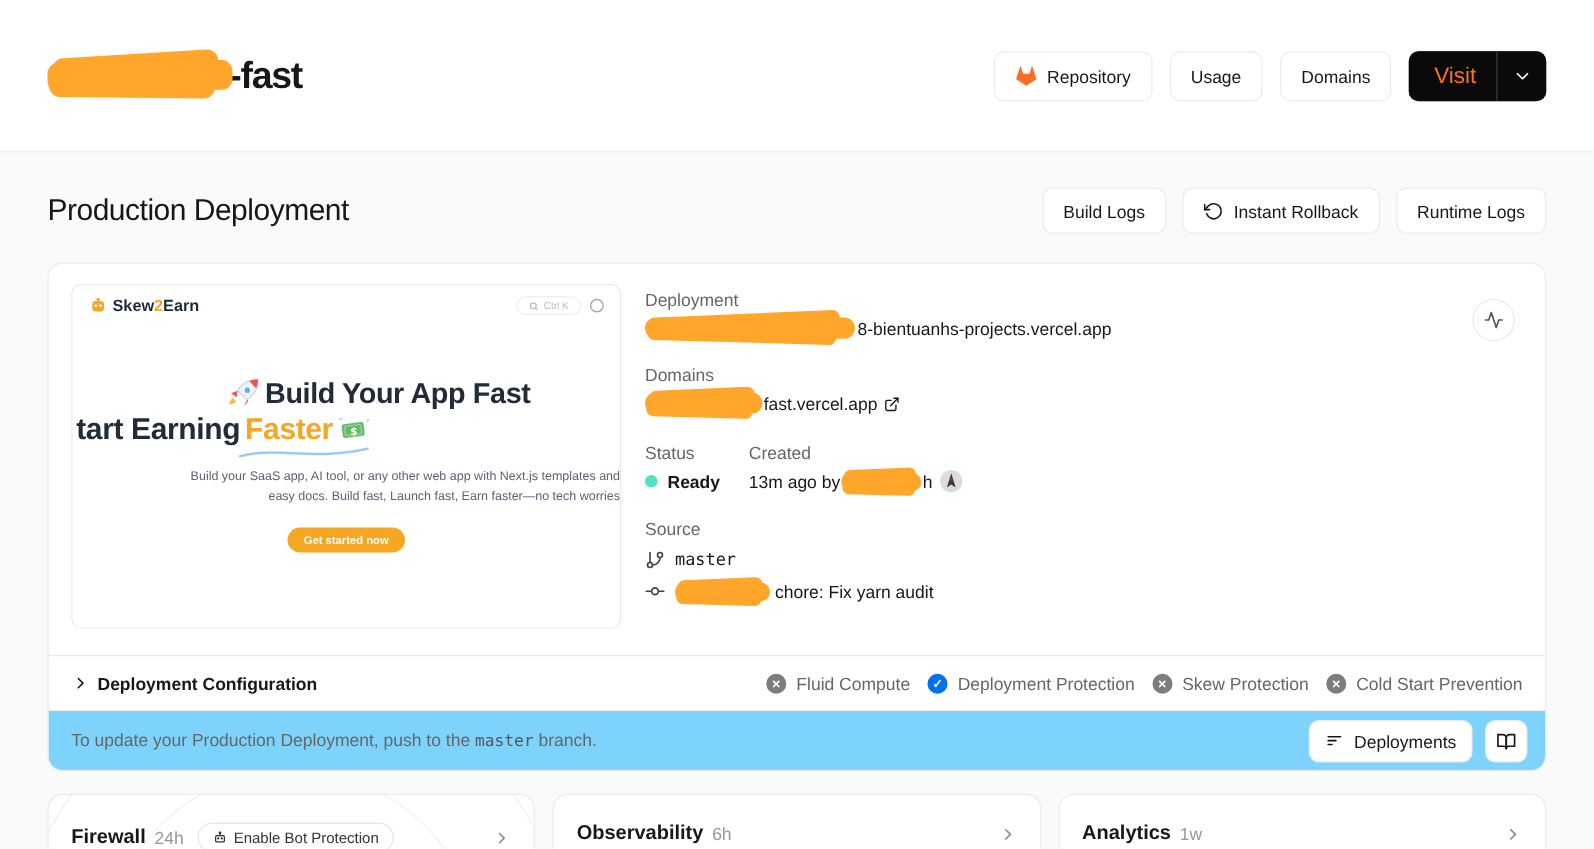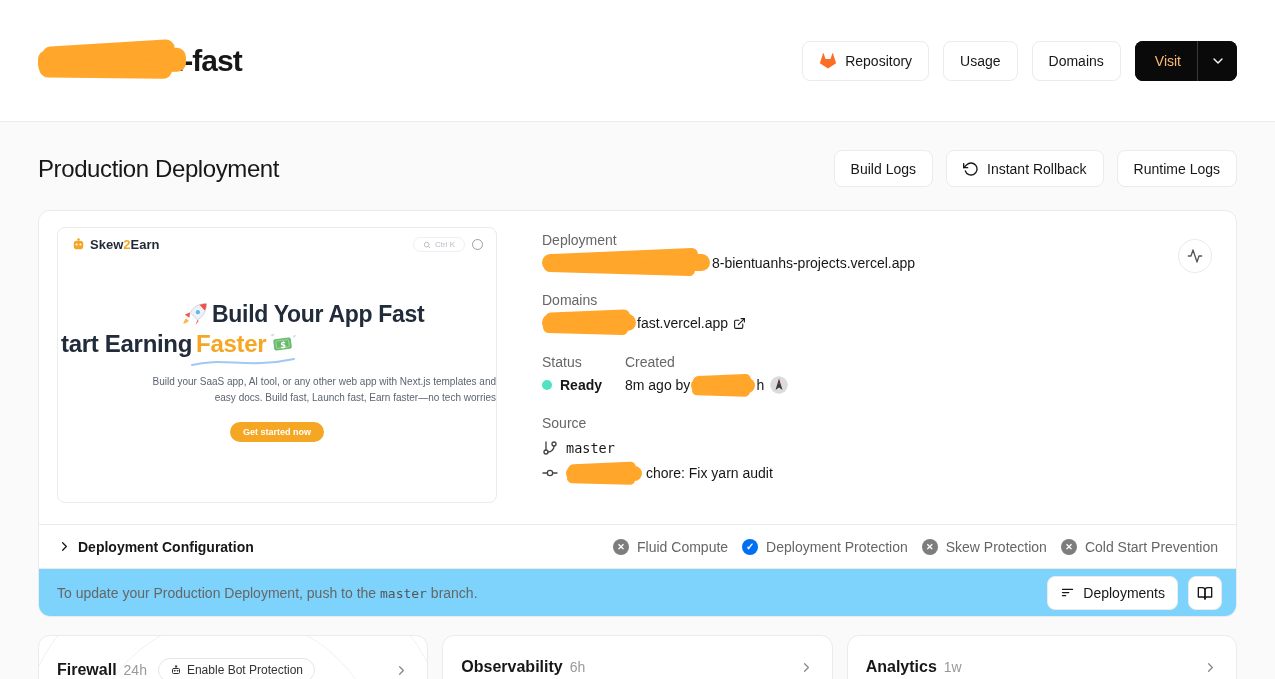--- a/index.html
+++ b/index.html
@@ -18,21 +18,21 @@
   .topbar-actions{display:flex;align-items:center;gap:14px}
 
   .btn{display:inline-flex;align-items:center;gap:8px;background:#fff;border:1px solid var(--border);
     border-radius:8px;height:40px;padding:0 16px;font-family:inherit;font-size:14px;font-weight:500;
     color:var(--txt);cursor:pointer;white-space:nowrap}
   .btn svg{flex:0 0 auto}
   .btn-sm{height:34px;padding:0 12px}
   .icon-only{width:34px;padding:0;justify-content:center}
 
   .visit-split{display:flex;height:40px;border-radius:8px;overflow:hidden;background:#0a0a0a}
-  .visit-main{background:#0a0a0a;color:#fdba74;border:none;font-family:inherit;font-size:14px;
+  .visit-main{background:#0a0a0a;color:#f97316;border:none;font-family:inherit;font-size:18px;
     font-weight:500;padding:0 16px 0 20px;cursor:pointer}
   .visit-caret{background:#0a0a0a;color:#fff;border:none;border-left:1px solid #3a3a3a;
     width:40px;display:flex;align-items:center;justify-content:center;cursor:pointer}
 
   
   .scribble{display:inline-block;background:var(--accent-orange);border-radius:9px;position:relative}
   .scribble::before{content:"";position:absolute;left:3%;right:7%;top:-3px;height:72%;
     background:inherit;border-radius:9px;transform:rotate(-2.5deg)}
   .scribble::after{content:"";position:absolute;left:1%;right:9%;bottom:-3px;height:64%;
     background:inherit;border-radius:9px;transform:rotate(1.6deg)}
@@ -67,21 +67,21 @@
   .pv-line1{display:flex;align-items:center;gap:2px;margin-left:124px;font-size:23px;font-weight:700;
     color:#222b3a;letter-spacing:-0.3px}
   .pv-line2{display:flex;align-items:center;gap:4px;margin-left:3px;margin-top:2px;font-size:24px;
     font-weight:700;color:#222b3a;letter-spacing:-0.3px}
   .pv-accent{color:#f5a623;position:relative}
   .pv-accent svg{position:absolute;left:-8px;bottom:-11px}
   .pv-sub{margin-top:16px;text-align:right;font-size:10px;color:#5b6472;line-height:1.55}
   .pv-cta{display:block;margin:17px auto 0;background:#f5a623;color:#fff;border:none;border-radius:999px;
     padding:5px 13px;font-family:inherit;font-size:9px;font-weight:700;cursor:pointer}
 
-  .details{position:absolute;left:503px;top:21px;width:600px}
+  .details{position:absolute;left:477px;top:21px;width:600px}
   .label{font-size:14px;color:var(--muted);margin-bottom:6px}
   .value{font-size:14px;color:var(--txt)}
   .field{margin-bottom:21px}
   .ext-icon{color:var(--txt);vertical-align:-2px;margin-left:5px}
   .row2{display:flex;margin-bottom:21px}
   .status-col{width:83px}
   .status-val{display:flex;align-items:center;gap:8px;font-size:14px;font-weight:700;color:var(--txt);margin-top:7px}
   .dot{width:10px;height:10px;border-radius:50%;background:var(--ready-green)}
   .created-val{display:flex;align-items:center;font-size:14px;color:var(--txt);margin-top:6px}
   .avatar{margin-left:6px;border-radius:50%;overflow:hidden;width:18px;height:18px;flex:0 0 auto}
@@ -280,21 +280,21 @@
             <div class="status-col">
               <div class="label">Status</div>
               <div class="status-val">
                 <span class="dot"></span>
                 <span>Ready</span>
               </div>
             </div>
             <div>
               <div class="label">Created</div>
               <div class="created-val">
-                <span>8m ago by</span>
+                <span>13m ago by</span>
                 <span class="scribble s-created"></span>
                 <span>h</span>
                 <span class="avatar">
                   <svg width="18" height="18" viewBox="0 0 18 18">
                       <circle cx="9" cy="9" r="9" fill="#dcdcdc"></circle>
                       <path d="M9 2.5 L12.5 14 L9 11.5 L5.5 14 Z" fill="#3a3a3a"></path>
                       <circle cx="9" cy="7.6" r="1" fill="#c62828"></circle>
                     </svg>
                 </span>
               </div>

